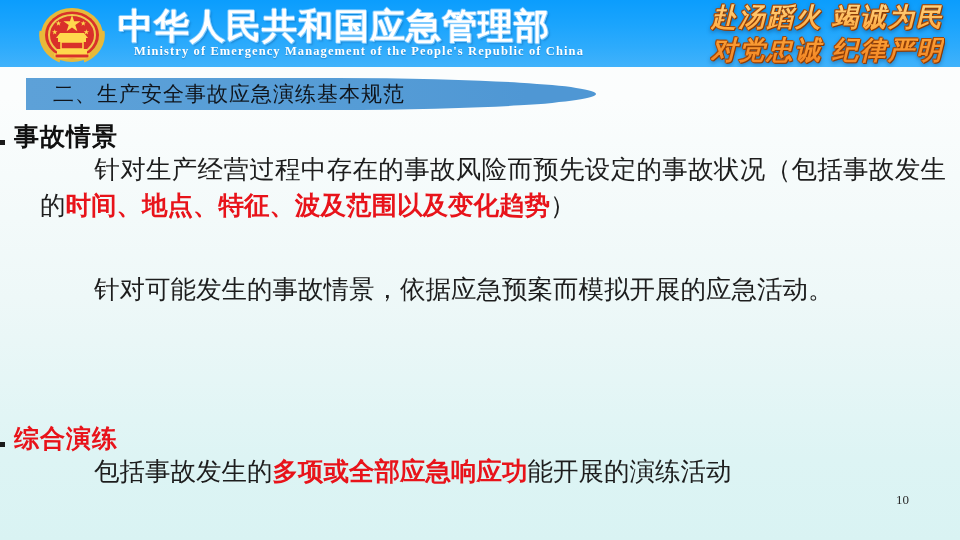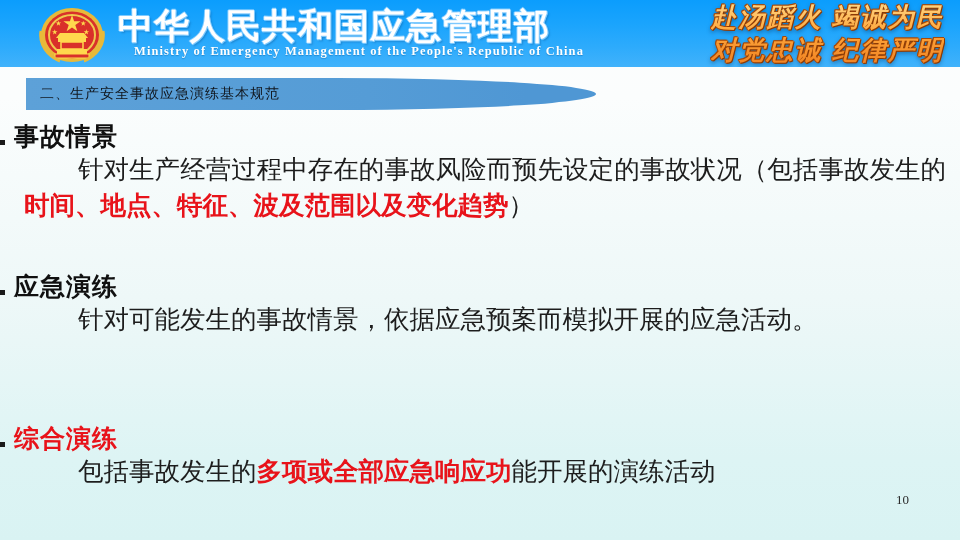--- a/index.html
+++ b/index.html
@@ -98,23 +98,23 @@
     left: 26px;
     top: 78px;
     width: 570px;
     height: 32px;
     background: linear-gradient(to right, #5da1d8 0%, #559cd6 60%, #4f97d4 88%, #4f97d4 100%);
     border-radius: 0 260px 260px 0 / 0 16px 16px 0;
     display: flex;
     align-items: center;
   }
   .title-bar-text {
-    padding-left: 14px;
-    font-family: "Liberation Serif", "DejaVu Serif", serif;
-    font-size: 14px;
+    padding-left: 27px;
+    font-family: "Liberation Serif", "DejaVu Serif", serif;
+    font-size: 21px;
     font-weight: normal;
     color: #10151c;
     letter-spacing: 1px;
     white-space: nowrap;
   }
 
   
   .content {
     position: absolute;
     left: 0;
@@ -144,21 +144,21 @@
     letter-spacing: 1px;
     line-height: 30px;
   }
   .heading.red { color: #e8131a; }
 
   .para {
     font-family: "Liberation Serif", "DejaVu Serif", serif;
     font-size: 25.5px;
     line-height: 36px;
     color: #1d1d1d;
-    padding-left: 24px;
+    padding-left: 40px;
     padding-right: 14px;
     letter-spacing: 0px;
     text-align: justify;
     text-justify: inter-ideograph;
   }
   .para .indent { display: inline-block; width: 54px; }
   .hl {
     color: #e8131a;
     font-weight: bold;
   }
@@ -223,24 +223,20 @@
       <div class="heading-row">
         <span class="bullet"></span>
         <span class="heading">事故情景</span>
       </div>
       <div class="para">
         <span class="indent"></span><span>针对生产经营过程中存在的事故风险而预先设定的事故状况（包括事故发生的</span><span class="hl">时间、地点、特征、波及范围以及变化趋势</span><span>）</span>
       </div>
     </div>
 
     <div class="block blk2">
-      <div class="heading-row">
-        <span class="bullet"></span>
-        <span class="heading">应急演练</span>
-      </div>
       <div class="para">
         <span class="indent"></span><span>针对可能发生的事故情景，依据应急预案而模拟开展的应急活动。</span>
       </div>
     </div>
 
     <div class="block blk3">
       <div class="heading-row">
         <span class="bullet"></span>
         <span class="heading red">综合演练</span>
       </div>

